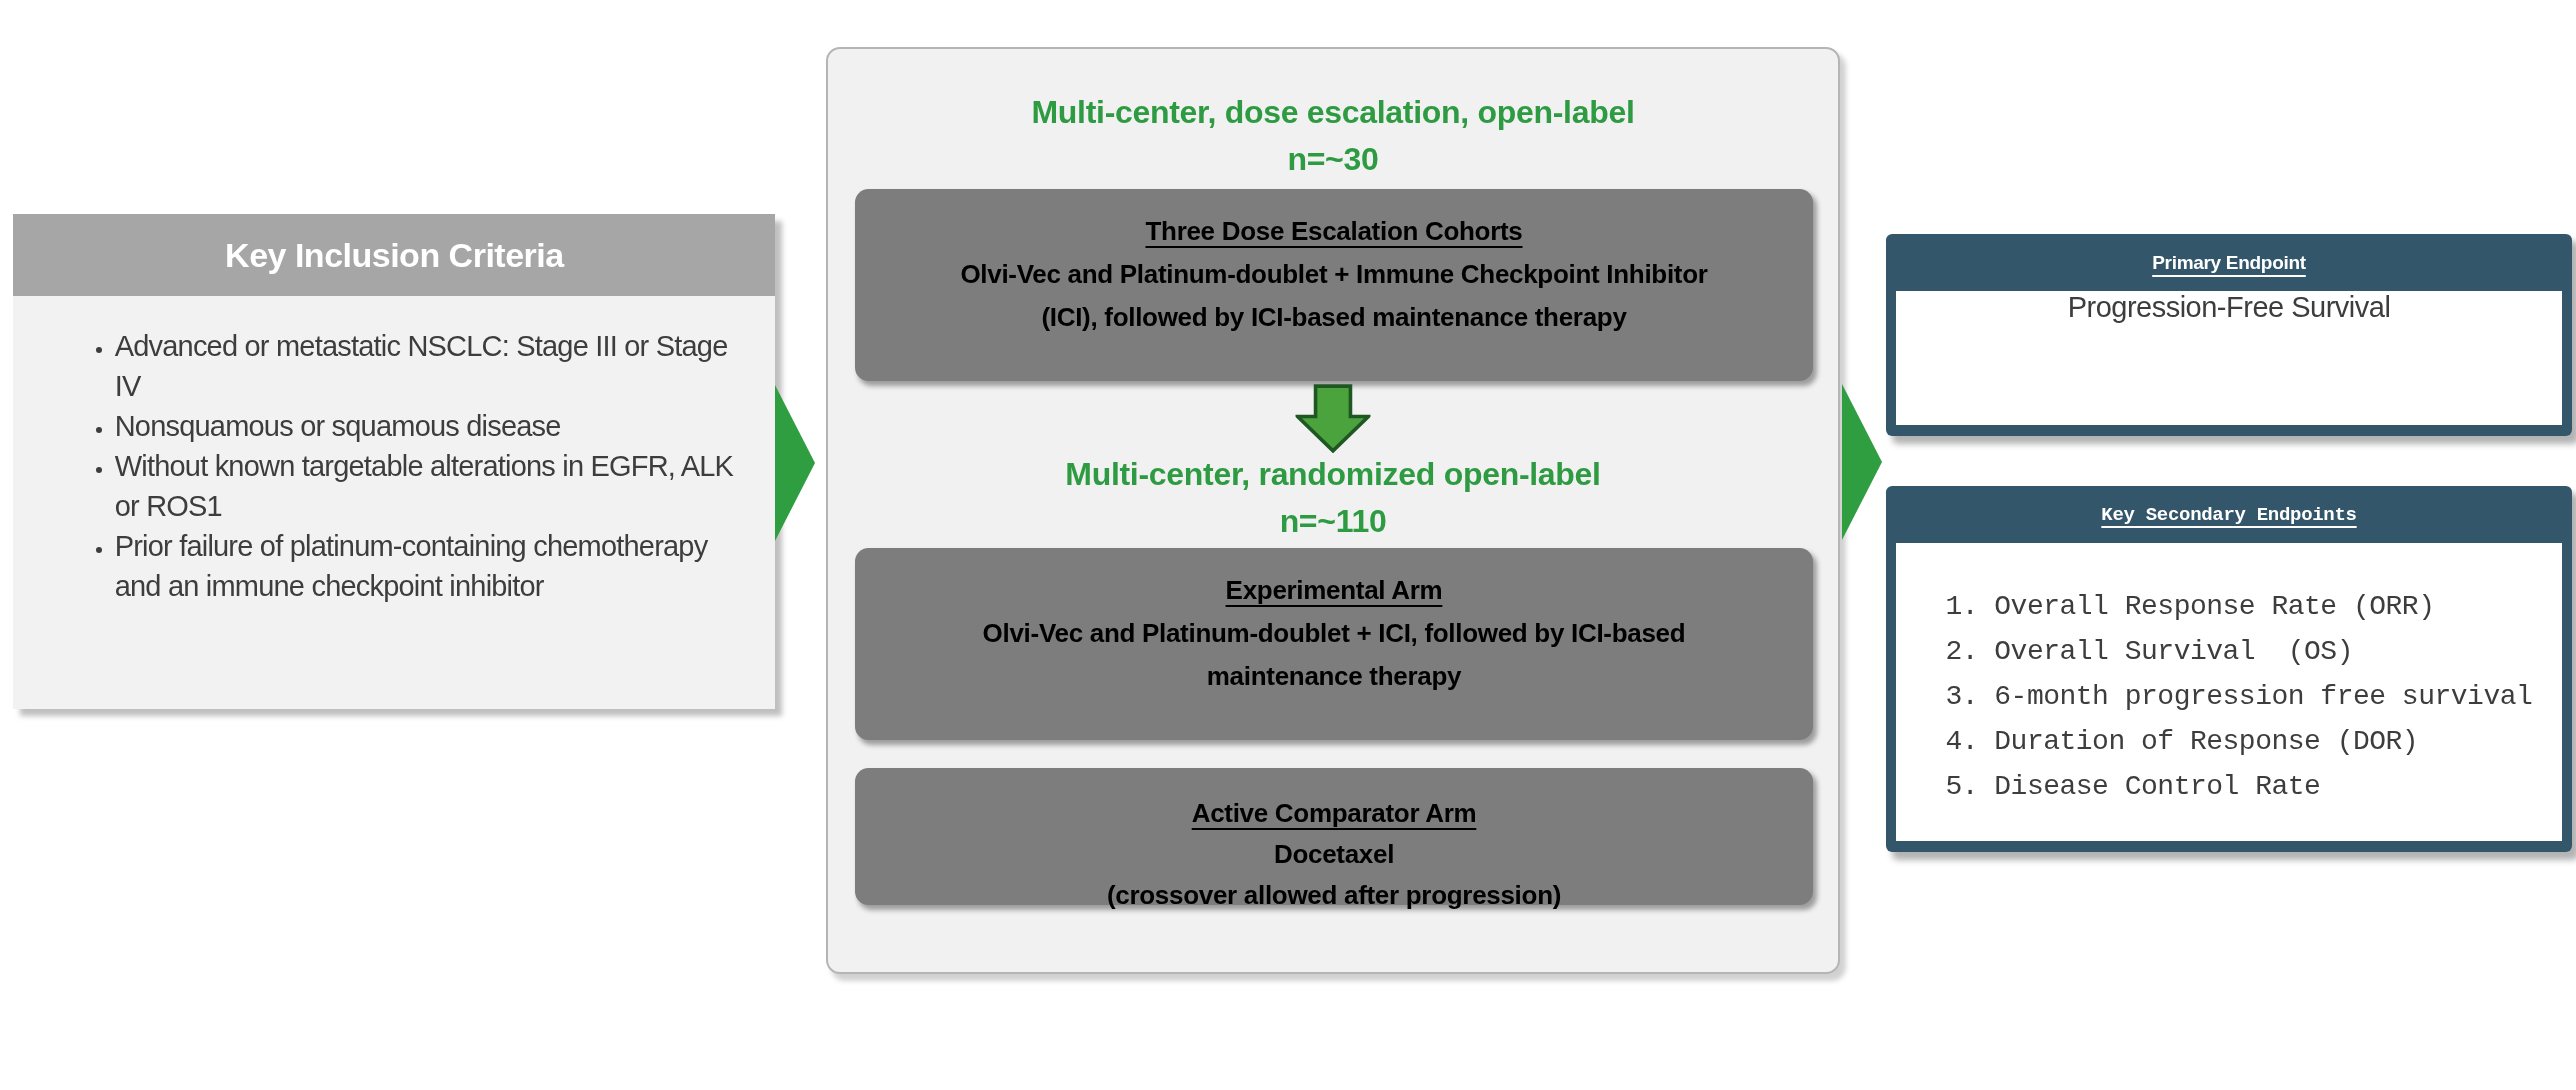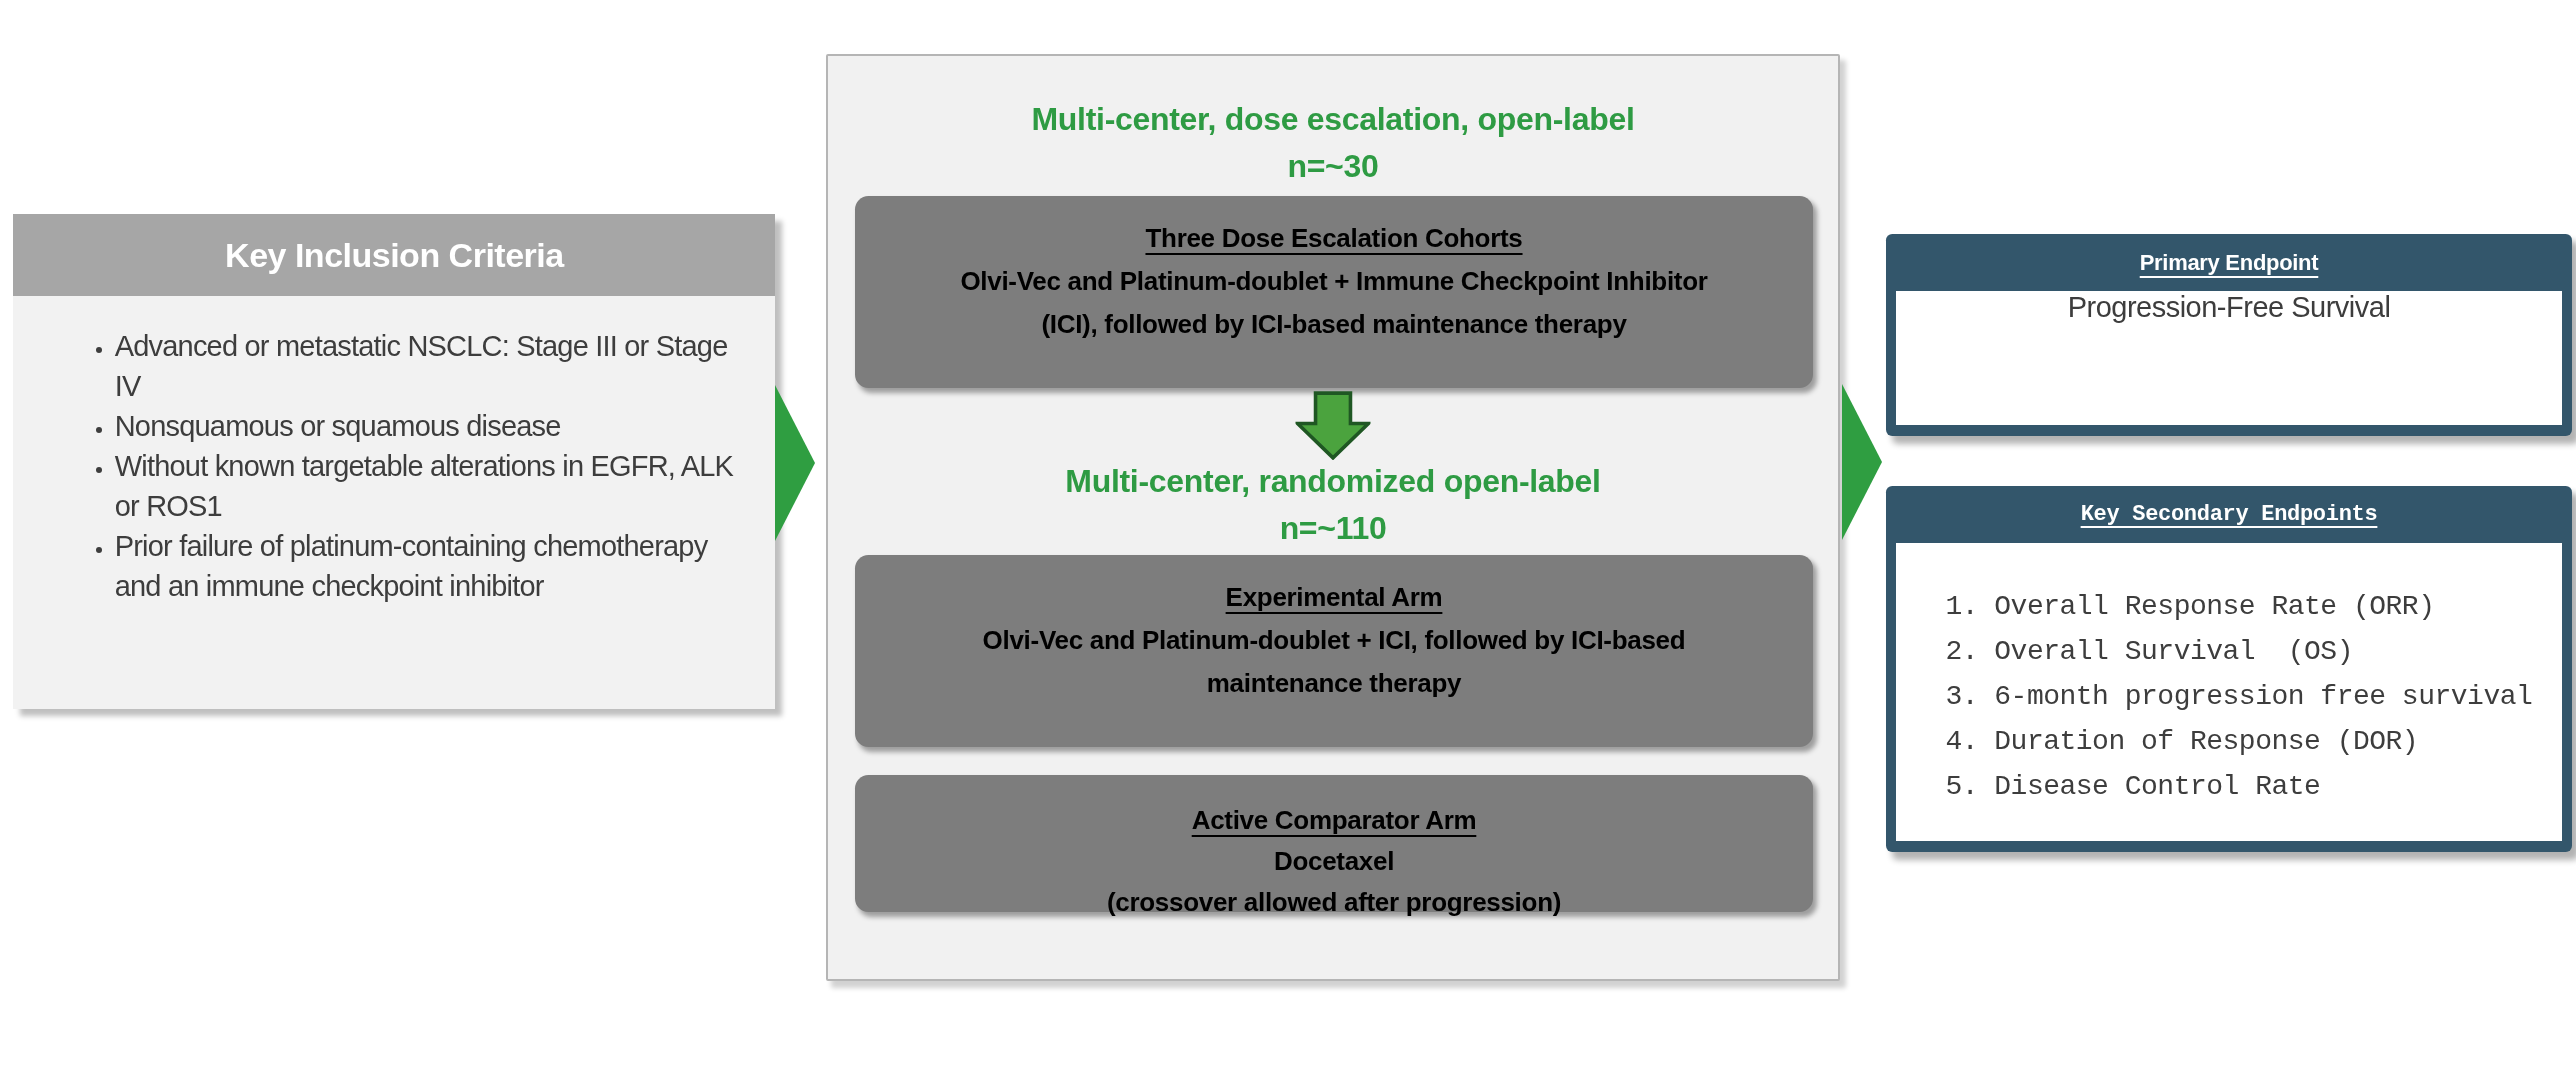--- a/index.html
+++ b/index.html
@@ -31,22 +31,22 @@
     position:absolute; width:0; height:0;
     border-top:78px solid transparent; border-bottom:78px solid transparent;
     border-left:40px solid #2f9e41;
   }
   .arrow-1 { left:775px; top:385px; }
   .arrow-2 { left:1842px; top:384px; }
 
   
   .center-panel {
     position:absolute; left:826px; top:47px; width:1014px; height:927px;
-    background:#f1f1f1; border:2.1px solid #b5b5b5; border-radius:2px;
-    box-sizing:border-box; box-shadow:5.2px 6.2px 5.2px rgba(0,0,0,0.18);margin-top:7px;
+    background:#f1f1f1; border:2.1px solid #b5b5b5; border-radius:14px;
+    box-sizing:border-box; box-shadow:5.2px 6.2px 5.2px rgba(0,0,0,0.18);
   }
   .green-heading {
     position:absolute; left:0; width:100%; text-align:center;
     color:#2e9b43; font-weight:bold; font-size:32px; line-height:47px; letter-spacing:-0.3px;
   }
   .heading-phase1 { top:40px; }
   .heading-phase2 { top:402px; }
 
   .gray-box {
     position:absolute; left:27px; width:958px; box-sizing:border-box;
@@ -70,21 +70,21 @@
   .endpoint-box {
     position:absolute; left:1886px; width:686px;
     background:#33566b; border-radius:6.2px; box-shadow:6.2px 7.2px 6.2px rgba(0,0,0,0.3);
   }
   .endpoint-primary   { top:234px; height:202px; }
   .endpoint-secondary { top:486px; height:366px;font-family:Liberation Mono, monospace; }
   .endpoint-header {
     height:57px; display:flex; align-items:center; justify-content:center;
   }
   .endpoint-header span {
-    color:#ffffff; font-size:22px; font-weight:bold; letter-spacing:-0.3px;
+    color:#ffffff; font-size:19px; font-weight:bold; letter-spacing:-0.3px;
     text-decoration:underline; text-decoration-thickness:2.1px; text-underline-offset:6.2px;
   }
   .endpoint-body {
     position:absolute; left:10.3px; right:10.3px; bottom:11.3px; top:57px; background:#ffffff;
   }
   .endpoint-primary-text {
     text-align:center; font-size:29px; color:#3d3d3d; letter-spacing:-0.5px;
   }
   .endpoint-list { margin:41px 0 0 3px; padding-left:95px; }
   .endpoint-list li {

